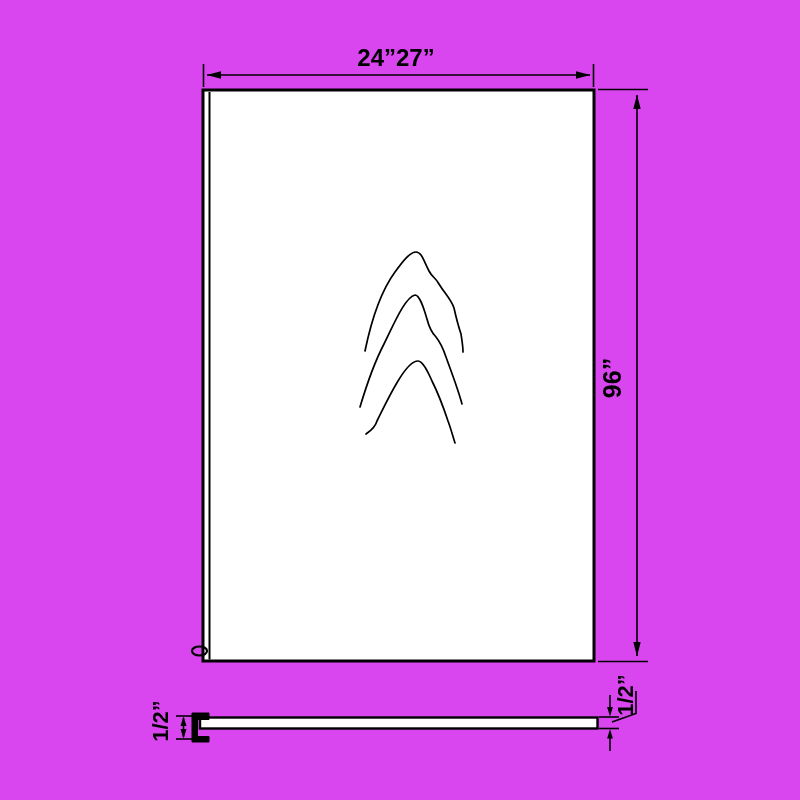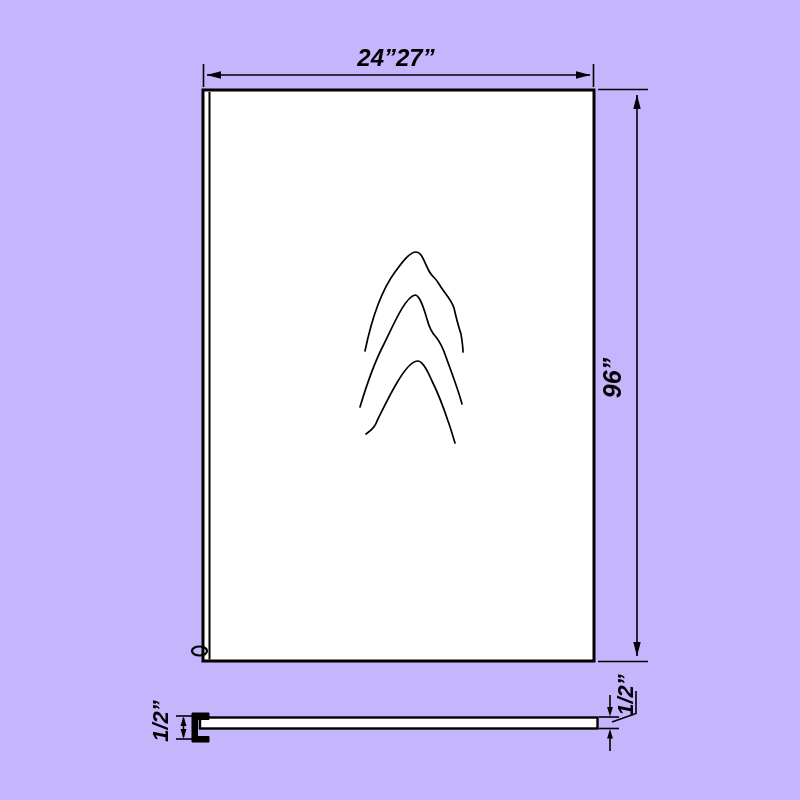--- a/index.html
+++ b/index.html
@@ -4,24 +4,23 @@
 <style>
   html, body {
     margin: 0;
     padding: 0;
     background: #ffffff;
   }
   .canvas {
     position: relative;
     width: 800px;
     height: 800px;
-    background: #c4b5fd;
+    background: #d946ef;
     overflow: hidden;
     font-family: "Liberation Sans", sans-serif;
-    font-style: italic;
   }
   svg { display: block; }
   .dim-label {
     font-family: "Liberation Sans", "DejaVu Sans", sans-serif;
     font-weight: bold;
     fill: #000000;
   }
   .lbl-width  { font-size: 24px; }
   .lbl-height { font-size: 25px; }
   .lbl-thick  { font-size: 22px; }

